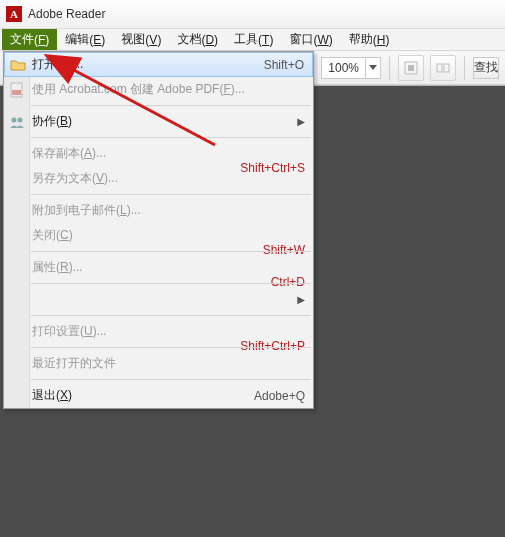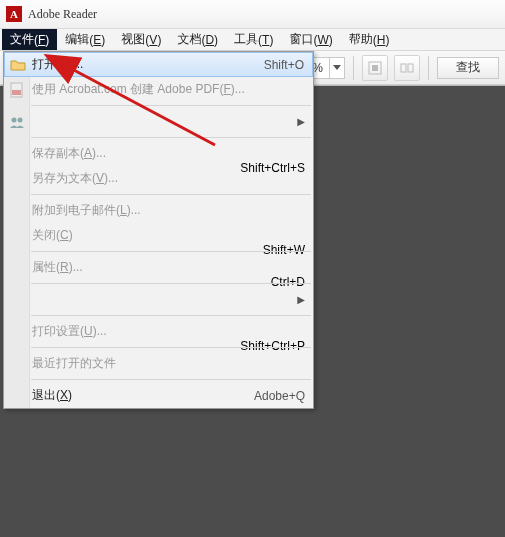--- a/index.html
+++ b/index.html
@@ -1,41 +1,41 @@
 <!DOCTYPE html>
 <html><head>
 <meta charset="utf-8">
 <style>
   * { margin: 0; padding: 0; box-sizing: border-box; font-family: "Microsoft YaHei", Arial, sans-serif; font-size: 12px; }
   body { background: #fff; width: 505px; height: 537px; overflow: hidden; position: relative; }
   .titlebar { height: 29px; background: linear-gradient(#fdfdfd,#f0f0f0); border-bottom: 1px solid #d9d9d9; display: flex; align-items: center; padding: 0 6px; gap: 6px; }
   .app-icon { width: 16px; height: 16px; background: #b40e0e; display: inline-flex; align-items: center; justify-content: center; color: #fff; font-weight: bold; font-size: 11px; font-family: Georgia, serif; }
-  .title { color: #333; font-family: Liberation Serif, serif; }
+  .title { color: #333; }
   .menubar { height: 22px; background: #f4f4f4; border-bottom: 1px solid #d7d7d7; display: flex; align-items: stretch; padding: 0 2px; }
   .menubar .mitem { padding: 0 8px; display: flex; align-items: center; color: #222; cursor: default; }
   .mitem .mn { text-decoration: underline; }
-  .menubar .mitem.active { background: #0f172a; color: #fff; }
+  .menubar .mitem.active { background: #4d7c0f; color: #fff; }
   .toolbar { height: 34px; background: linear-gradient(#f8f8f8,#ececec); border-bottom: 1px solid #cfcfcf; display: flex; align-items: center; padding: 0 6px; gap: 6px; position: relative; }
   .toolbar .gap { flex: 1; }
   .tb-btn { width: 26px; height: 26px; border: 1px solid #d3d3d3; background: linear-gradient(#fff,#ececec); border-radius: 2px; display: flex; align-items: center; justify-content: center; color: #888; }
   .tb-sep { width: 1px; height: 24px; background: #ccc; margin:0 2px;}
   .zoom { display: flex; align-items: center; border: 1px solid #c9c9c9; height: 22px; background: #fff; }
   .zoom .zval { padding: 0 6px; color: #333; border-right:1px solid #c9c9c9; height:100%; display:flex; align-items:center;text-align:right;}
   .zoom .zdd { width: 14px; display: flex; align-items: center; justify-content: center; }
-  .searchbtn { border:1px solid #c9c9c9; background:linear-gradient(#fff,#ececec); height:22px; padding:0 18px; display:flex; align-items:center; color:#333;}
+  .searchbtn { border:1px solid #c9c9c9; background:linear-gradient(#fff,#ececec); height:22px; padding:0 0; display:flex; align-items:center; color:#333;}
   .workspace { position: absolute; left: 0; top: 85px; right: 0; bottom: 0; background: #4c4c4c; border-top: 1px solid #b7b7b7; }
   .dropdown { position: absolute; left: 3px; top: 51px; width: 311px; background: #f2f2f2; border: 1px solid #9a9a9a; box-shadow: 2px 2px 4px rgba(0,0,0,0.25); z-index: 10; }
   .dropdown .iconcol { position:absolute; left:0; top:0; bottom:0; width:26px; background:#eaeaea; border-right:1px solid #dcdcdc;}
   .dd-item { position:relative; height: 25px; display: flex; align-items: center; padding-left: 28px; padding-right: 8px; color: #222; }
   .dd-item.disabled { color: #9a9a9a; }
   .dd-item.hl { background: linear-gradient(#e9f2fd,#cfe3fa); border: 1px solid #9cc3ef; margin:0; padding-left:27px; }
   .dd-item .lbl { flex:1; }
   .dd-item .mn { text-decoration: underline; }
   .dd-item .sc { color:#555; }
-  .dd-item.disabled .sc { color:#000000;margin-top:28px; }
+  .dd-item.disabled .sc { color:#b91c1c;margin-top:28px; }
   .dd-item .arrow { margin-left:auto; color:#555; font-size:10px;}
   .dd-item .ico { position:absolute; left:5px; width:16px; height:16px; display:flex; align-items:center; justify-content:center; }
   .dd-sep { height:1px; background:#d4d4d4; margin: 3px 2px 3px 27px; position:relative; }
   .dd-item.hl .ico svg path.fold { fill:#f6d27a; stroke:#c79b2a;}
   .anno-arrow { position:absolute; z-index:20; pointer-events:none; }
   svg { display:block; }
 </style>
 </head>
 <body>
 
@@ -126,20 +126,21 @@
 
   <div class="dd-item">
     <span class="ico">
       <svg width="16" height="14">
           <circle cx="5" cy="5" r="2.5" fill="#8aa"></circle>
           <circle cx="11" cy="5" r="2.5" fill="#8aa"></circle>
           <path d="M1 13 Q5 8 9 13" fill="#8aa"></path>
           <path d="M7 13 Q11 8 15 13" fill="#8aa"></path>
         </svg>
     </span>
+    <span class="lbl"><span>协作</span>(<span class="mn">B</span>)</span>
     <span class="arrow">▶</span>
   </div>
 
   <div class="dd-sep"></div>
 
   <div class="dd-item disabled">
     <span class="lbl"><span>保存副本</span>(<span class="mn">A</span>)<span>...</span></span>
     <span class="sc">Shift+Ctrl+S</span>
   </div>
 

